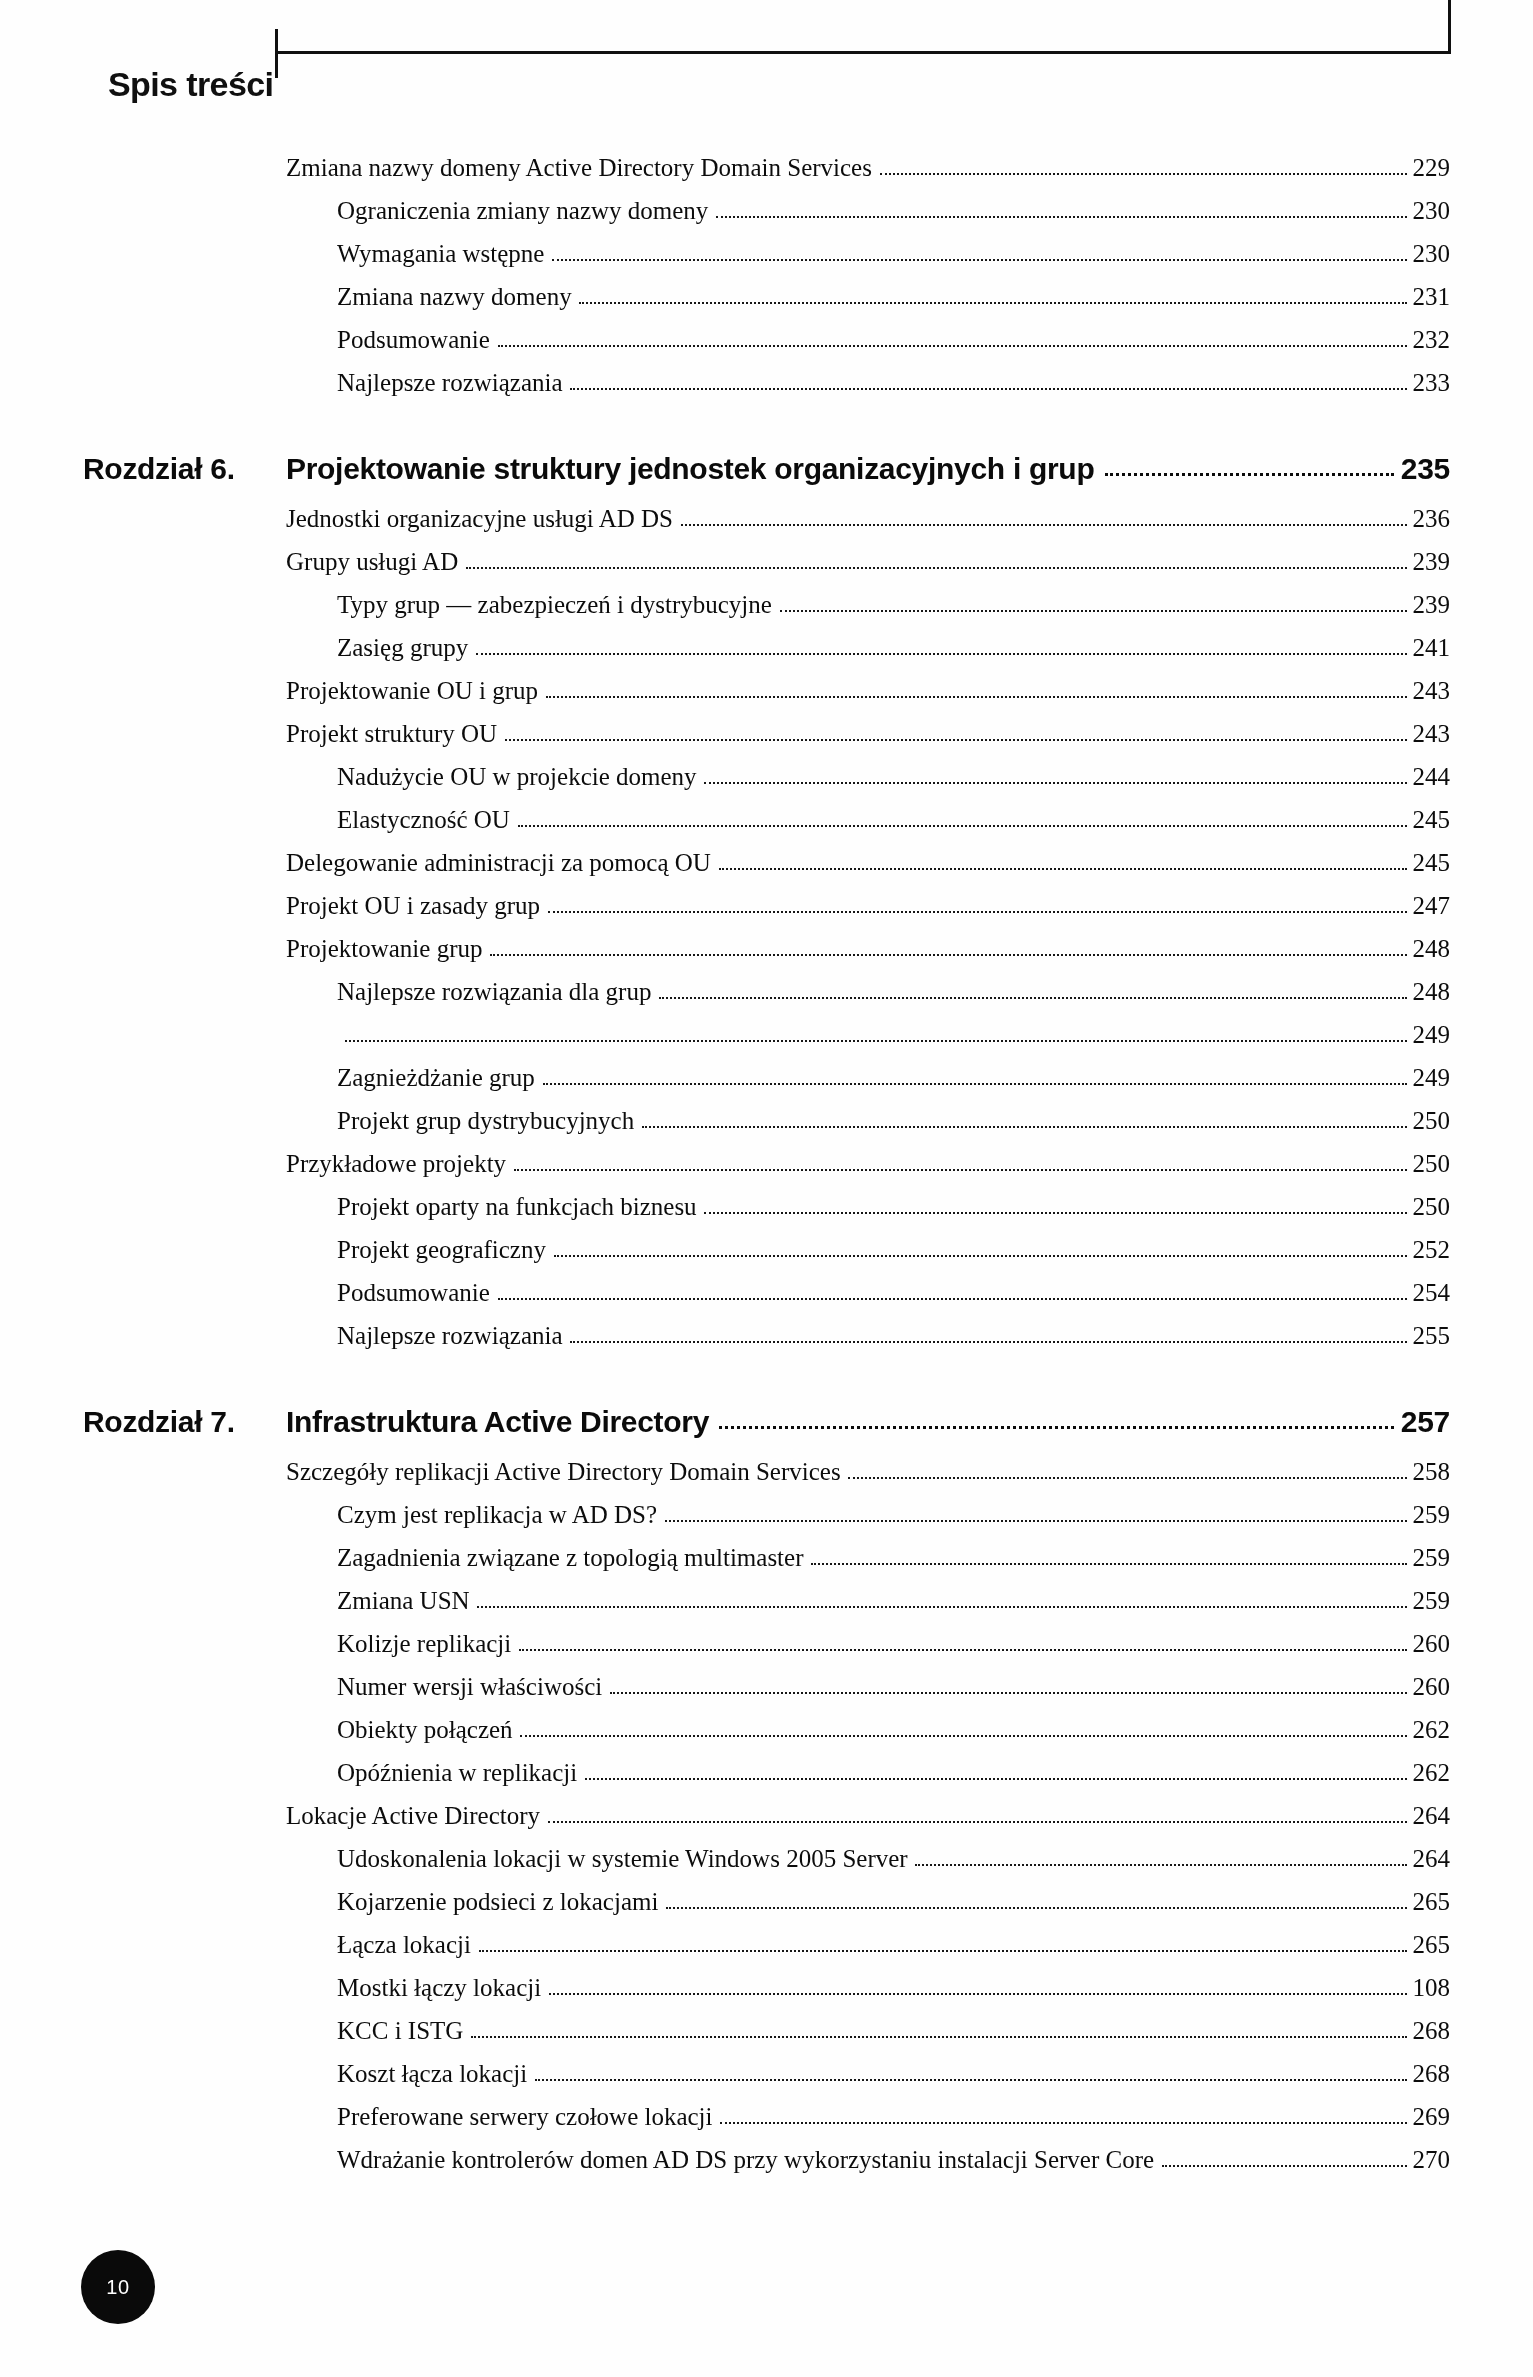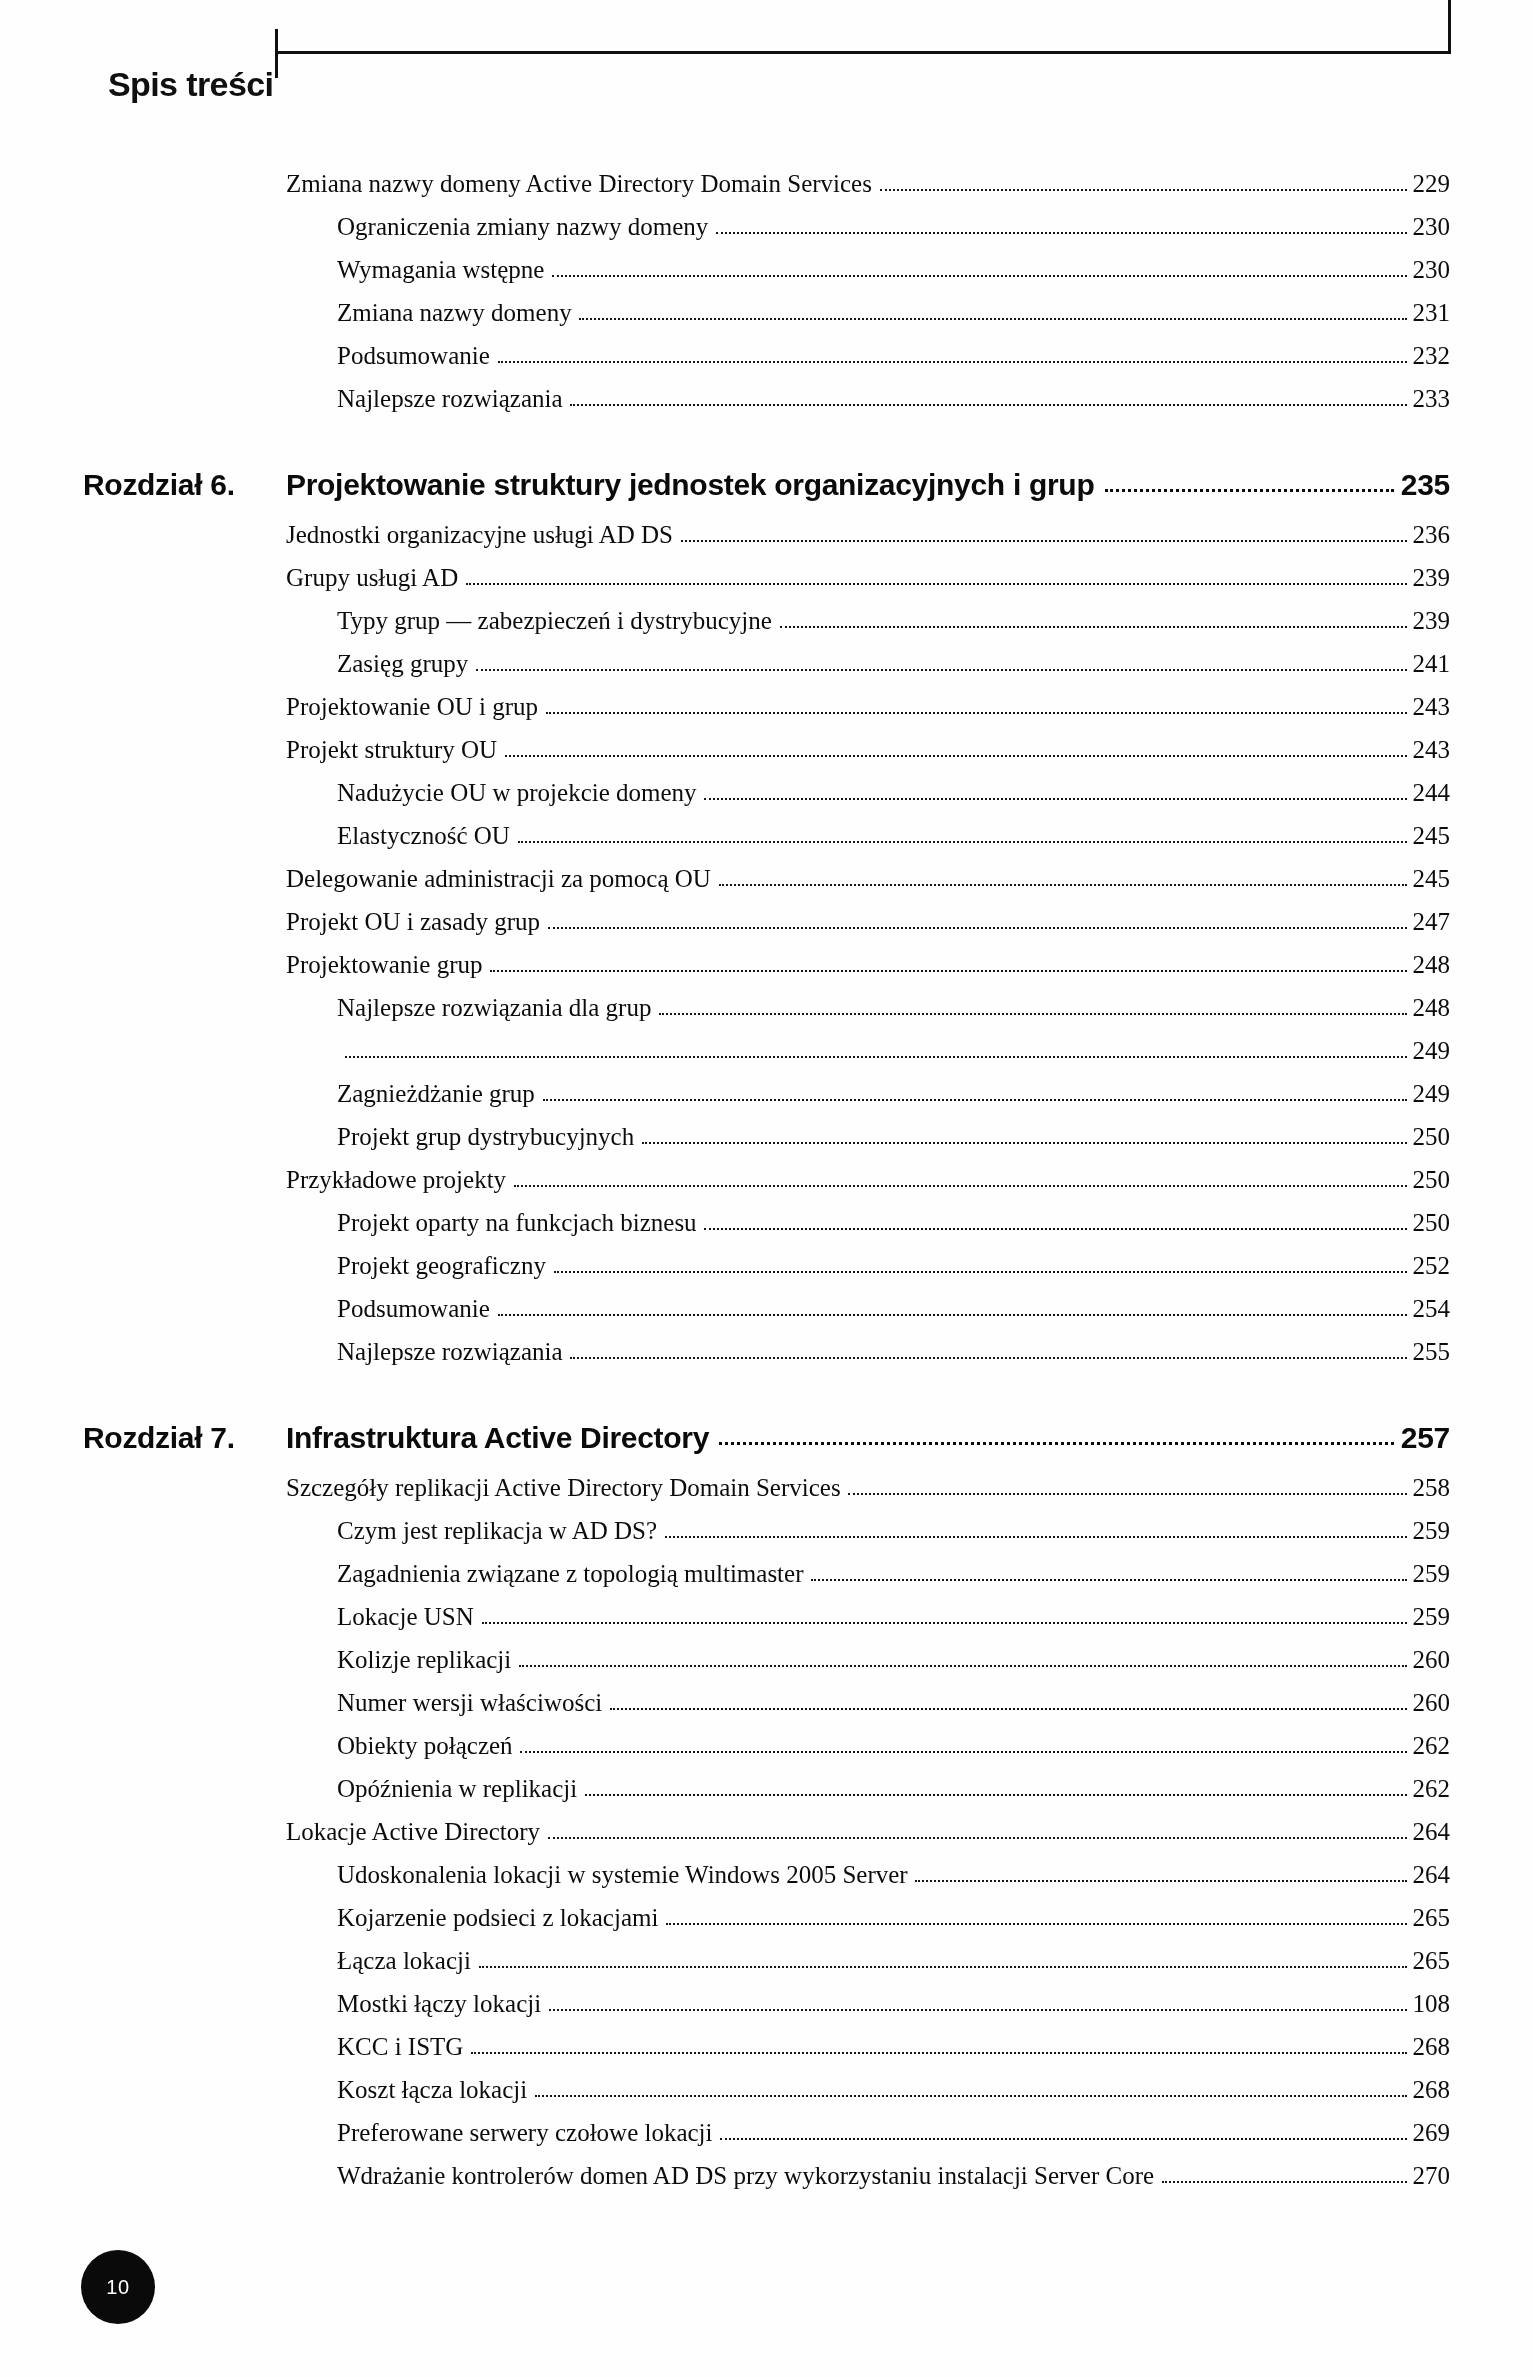--- a/index.html
+++ b/index.html
@@ -50,21 +50,21 @@
     top: 0;
     width: 2.6px;
     height: 54px;
     background: #101010;
   }
 
   
   .content {
     position: absolute;
     left: 286px;
-    top: 162px;
+    top: 146px;
     width: 1164px;
   }
 
   .toc-row {
     display: flex;
     align-items: baseline;
     height: 43px;
     line-height: 43px;
     font-family: "Liberation Serif", serif;
     font-size: 25px;
@@ -303,21 +303,21 @@
           <span class="entry-title">Czym jest replikacja w AD DS?</span>
           <span class="leader"></span>
           <span class="entry-page">259</span>
         </div>
         <div class="toc-row lvl2">
           <span class="entry-title">Zagadnienia związane z topologią multimaster</span>
           <span class="leader"></span>
           <span class="entry-page">259</span>
         </div>
         <div class="toc-row lvl2">
-          <span class="entry-title">Lokacje USN</span>
+          <span class="entry-title">Zmiana USN</span>
           <span class="leader"></span>
           <span class="entry-page">259</span>
         </div>
         <div class="toc-row lvl2">
           <span class="entry-title">Kolizje replikacji</span>
           <span class="leader"></span>
           <span class="entry-page">260</span>
         </div>
         <div class="toc-row lvl2">
           <span class="entry-title">Numer wersji właściwości</span>

